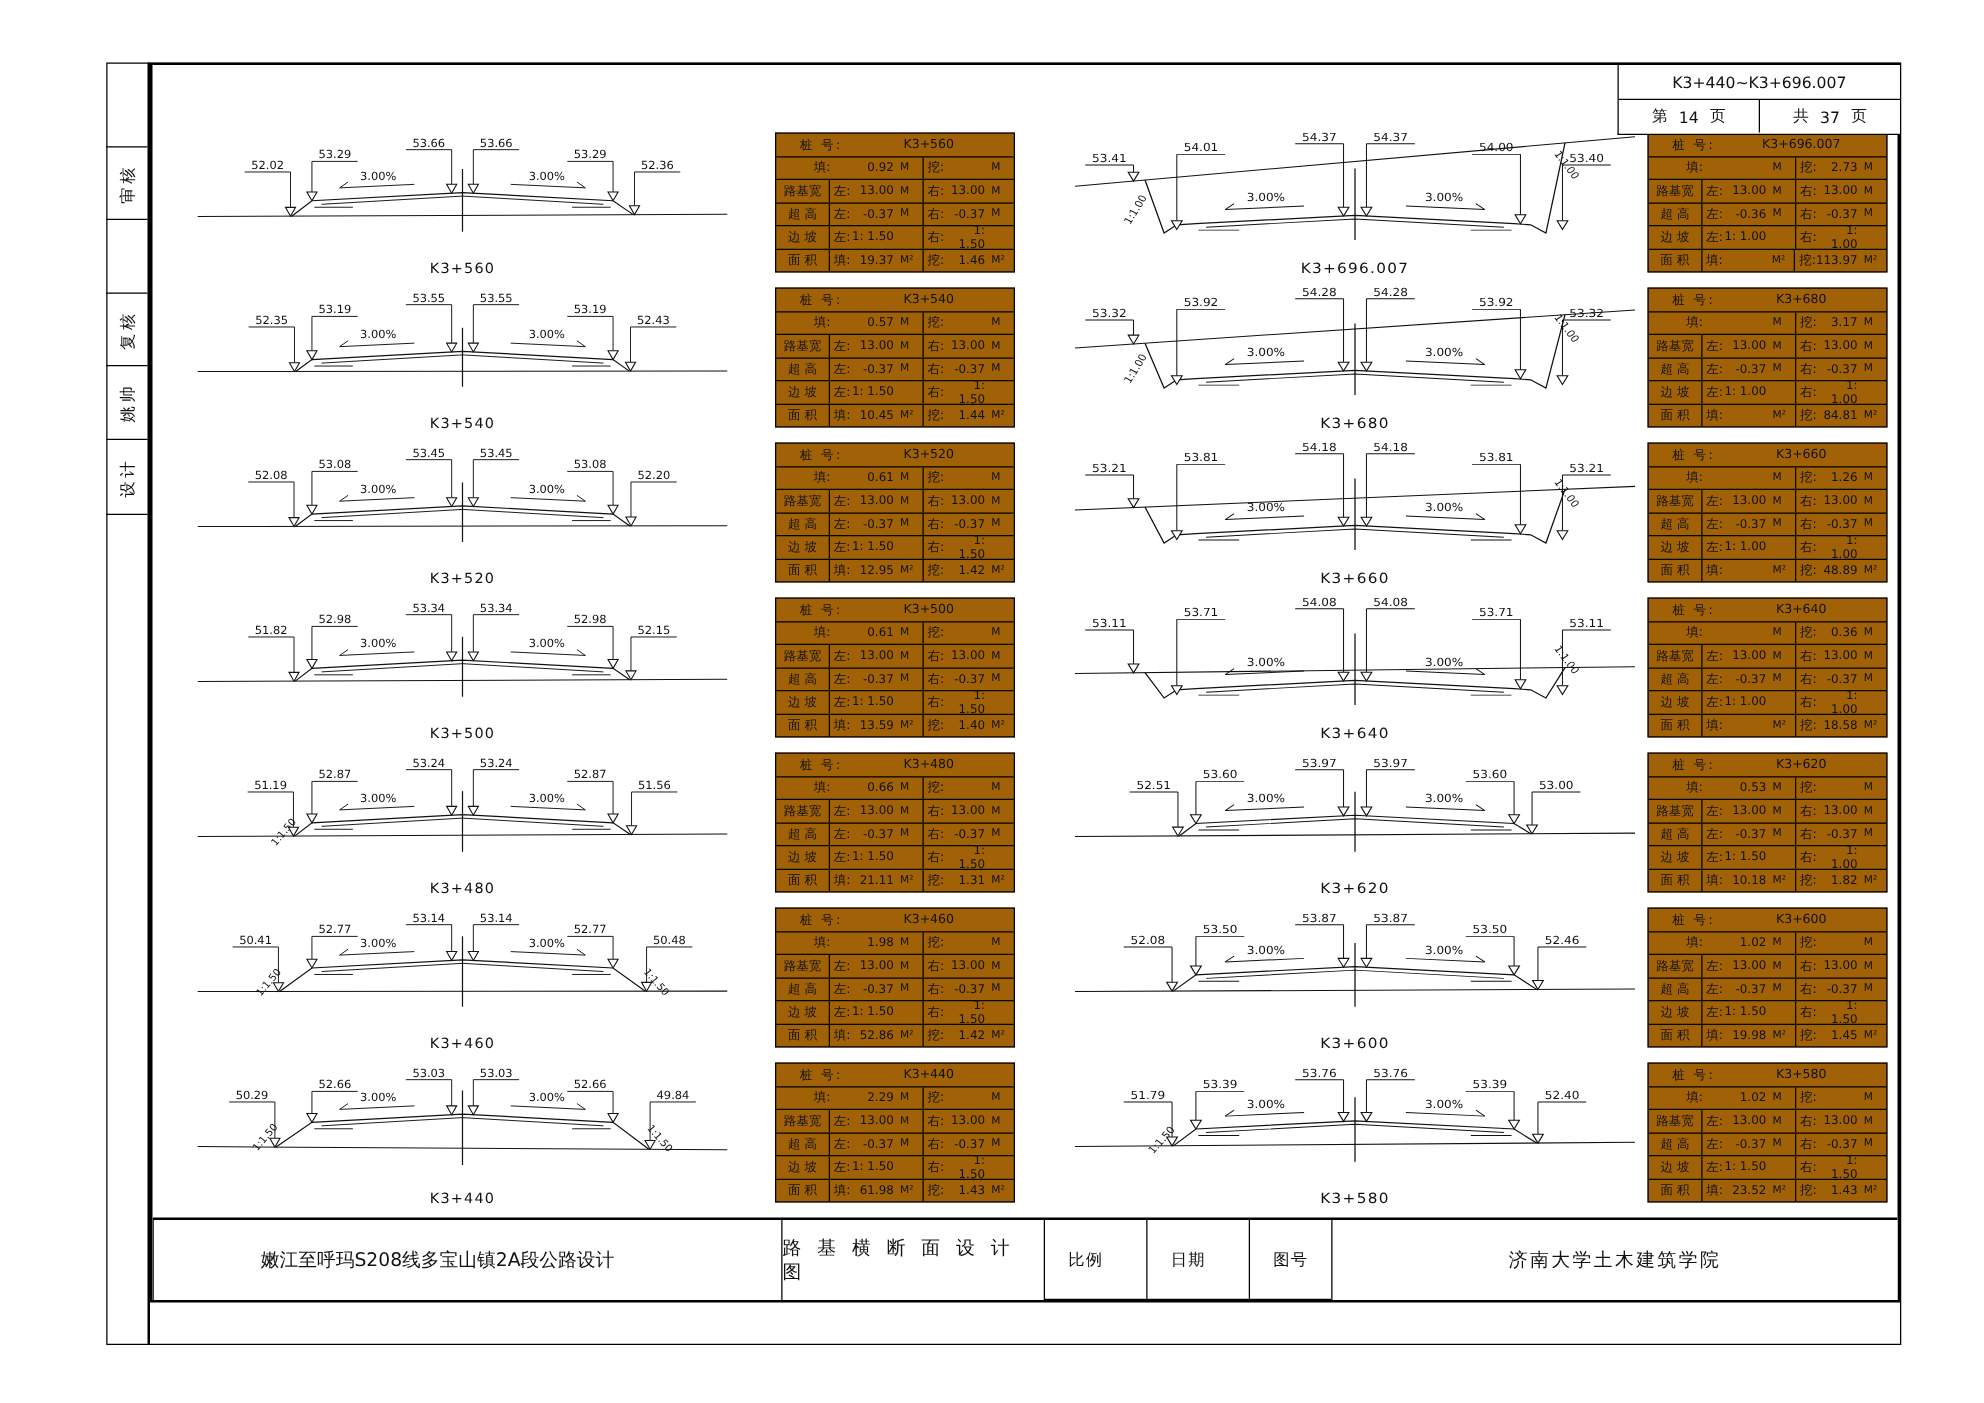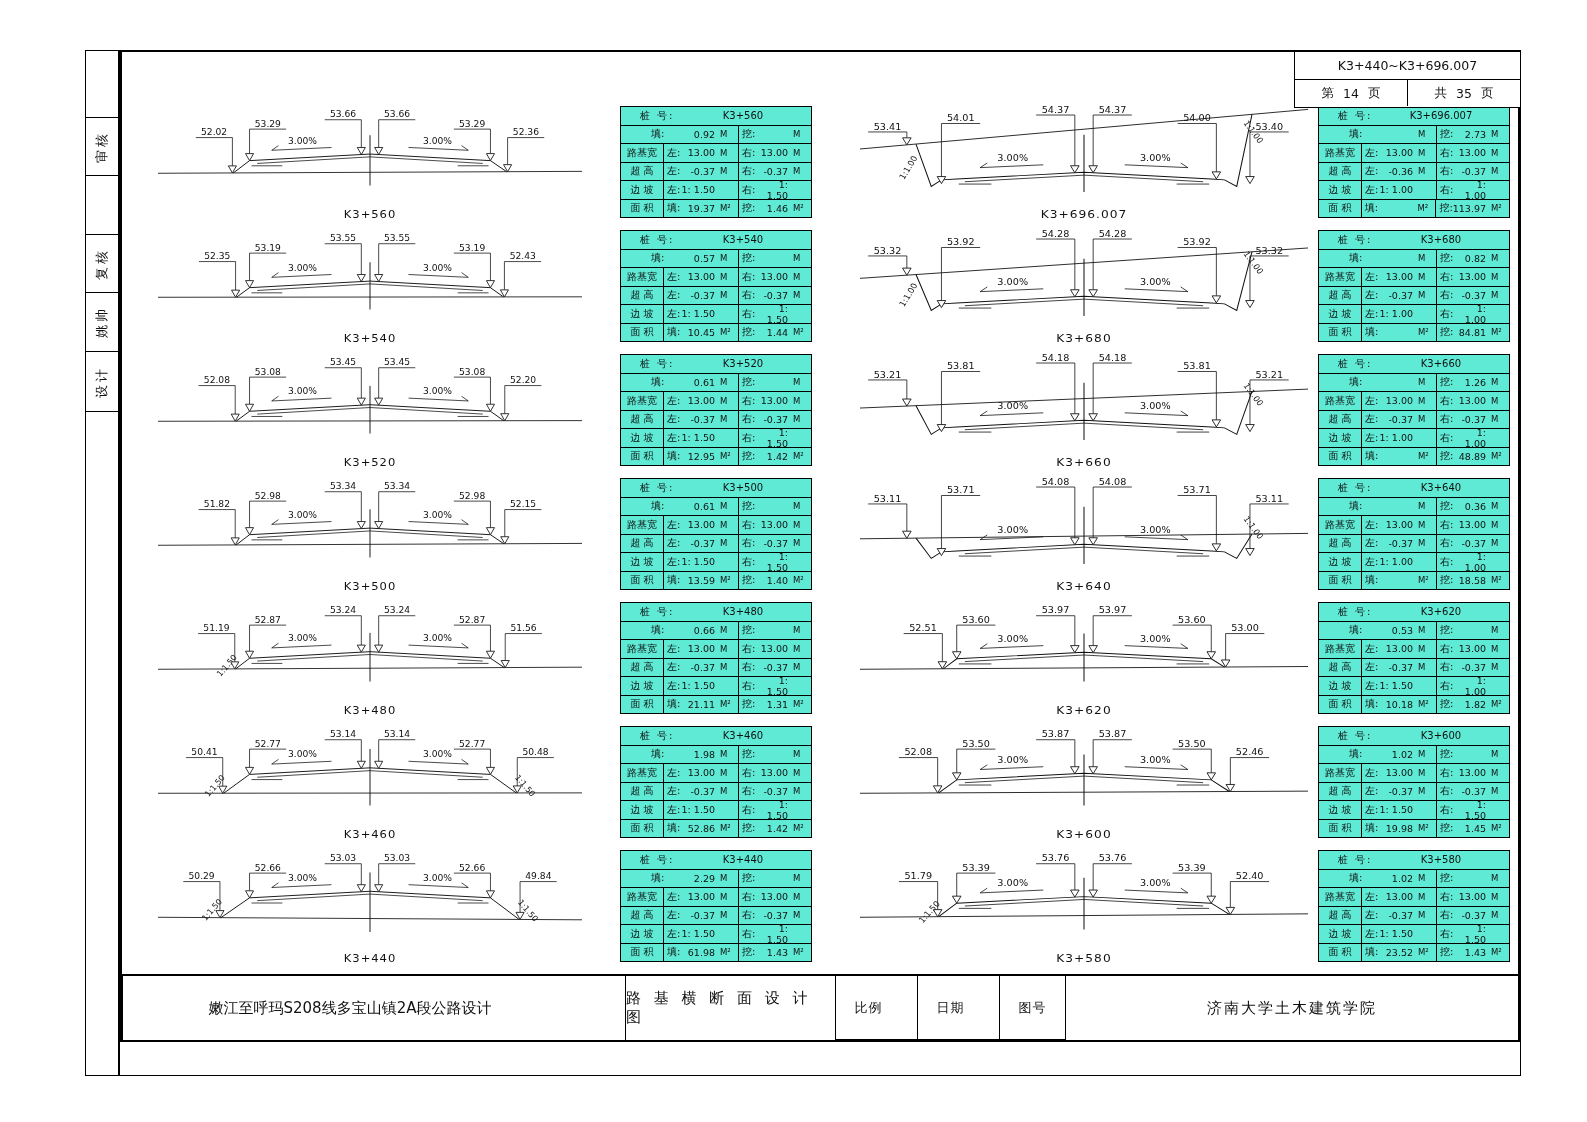--- a/index.html
+++ b/index.html
@@ -18,21 +18,21 @@
   .hb-bl{border-left:1px solid #000;}
   
   #rows{position:absolute;left:0;top:48px;width:100%;}
   .row{position:relative;height:124px;}
   .sec{position:absolute;top:50%;transform:translateY(-50%);}
   .sec1{left:36px;width:424px;}
   .sec2{left:738px;width:448px;}
   .sec svg{display:block;width:100%;height:124px;}
   svg text{font-family:"DejaVu Sans","Liberation Sans",sans-serif;}
   
-  .sec-table{position:absolute;top:50%;transform:translateY(-50%);width:192px;background:#5eead4;border:1.5px solid #000;box-sizing:border-box;}
+  .sec-table{position:absolute;top:50%;transform:translateY(-50%);width:192px;background:#a16207;border:1.5px solid #000;box-sizing:border-box;}
   .tb1{left:498px;}
   .tb2{left:1196px;}
   .tr{display:flex;height:17.5px;border-top:1px solid #000;font-size:10px;align-items:stretch;}
   .tr.first{border-top:none;}
   .c{display:flex;align-items:center;box-sizing:border-box;}
   .bl{border-left:1px solid #000;}
   .lab{width:42px;display:flex;align-items:center;justify-content:center;box-sizing:border-box;}
   .cl{width:75px;padding:0 3px;}
   .cr{flex:1;padding:0 3px;}
   .ca{width:117px;padding-left:30px;padding-right:3px;}
@@ -81,21 +81,21 @@
     <div class="header-box">
       <div class="hb-r1">K3+440~K3+696.007</div>
       <div class="hb-r2">
         <div class="hb-cell">
           <span>第</span>
             <span>14</span>
             <span>页</span>
         </div>
         <div class="hb-cell hb-bl">
           <span>共</span>
-            <span>35</span>
+            <span>37</span>
             <span>页</span>
         </div>
       </div>
     </div>
 
     <div id="rows">
         <div class="row">
           <div class="sec sec1">
             <svg viewBox="0 0 440 132" preserveAspectRatio="none">
               <line x1="0" y1="78" x2="440" y2="75.96000000000002" stroke="#111" stroke-width="0.9"></line>
@@ -482,21 +482,21 @@
               <span class="v1">K3+680</span>
             </div>
             <div class="tr">
               <div class="c ca">
                 <span class="lq">填:</span>
                 <span class="vv"></span>
                 <span class="uu">M</span>
               </div>
               <div class="c cb bl">
                 <span class="lq">挖:</span>
-                <span class="vv">0.82</span>
+                <span class="vv">3.17</span>
                 <span class="uu">M</span>
               </div>
             </div>
             <div class="tr">
               <span class="lab c">路基宽</span>
               <div class="c cl bl">
                 <span class="lq">左:</span>
                 <span class="vv">13.00</span>
                 <span class="uu">M</span>
               </div>

